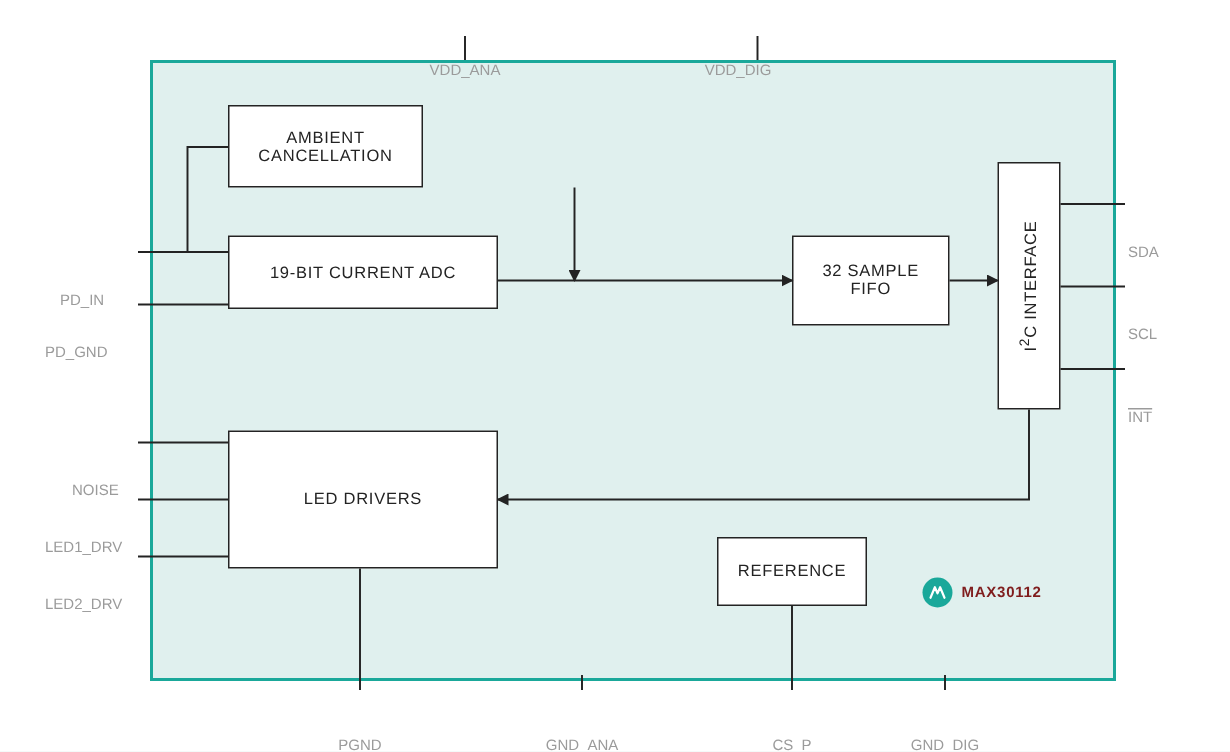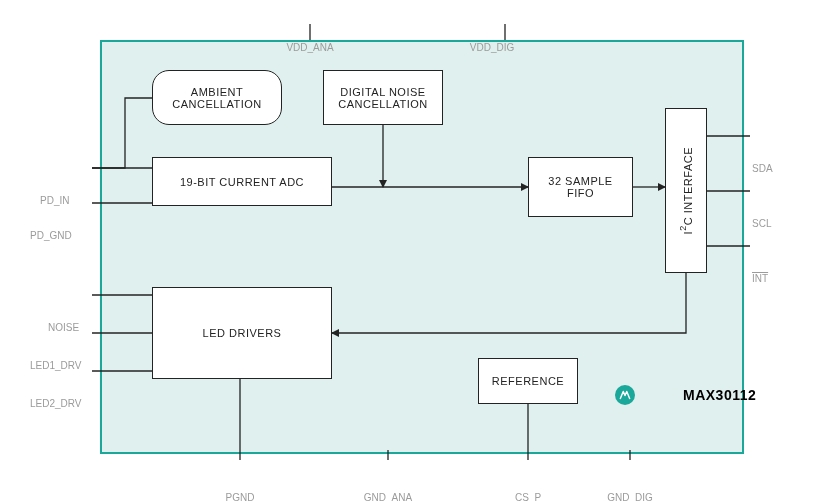--- a/index.html
+++ b/index.html
@@ -70,46 +70,42 @@
     background: #1aa89a;
     display: flex;
     align-items: center;
     justify-content: center;
   }
   .part-label .logo svg {
     width: 14px;
     height: 14px;
   }
   .part-label .txt {
-    font-size: 14px;
+    font-size: 10px;
     font-weight: bold;
-    color: #000000;
+    color: #7f1d1d;
     letter-spacing: 0.5px;
-    margin-left: 42px;
   }
   .vtext {
     writing-mode: vertical-rl;
     transform: rotate(180deg);
     text-align: center;
   }
 </style>
 </head>
 <body>
 
 <div class="canvas">
 
   <div class="chip"></div>
 
-  <div class="block" style="left:152px; top:70px; width:130px; height:55px;border-radius:17px;">
+  <div class="block" style="left:152px; top:70px; width:130px; height:55px;">
     <span>AMBIENT CANCELLATION</span>
   </div>
 
-  <div class="block" style="left:323px; top:70px; width:120px; height:55px;">
-    <span>DIGITAL NOISE CANCELLATION</span>
-  </div>
 
   <div class="block" style="left:152px; top:157px; width:180px; height:49px;">
     <span>19-BIT CURRENT ADC</span>
   </div>
 
   <div class="block" style="left:528px; top:157px; width:105px; height:60px;">
     <span>32 SAMPLE FIFO</span>
   </div>
 
   <div class="block" style="left:665px; top:108px; width:42px; height:165px;">

